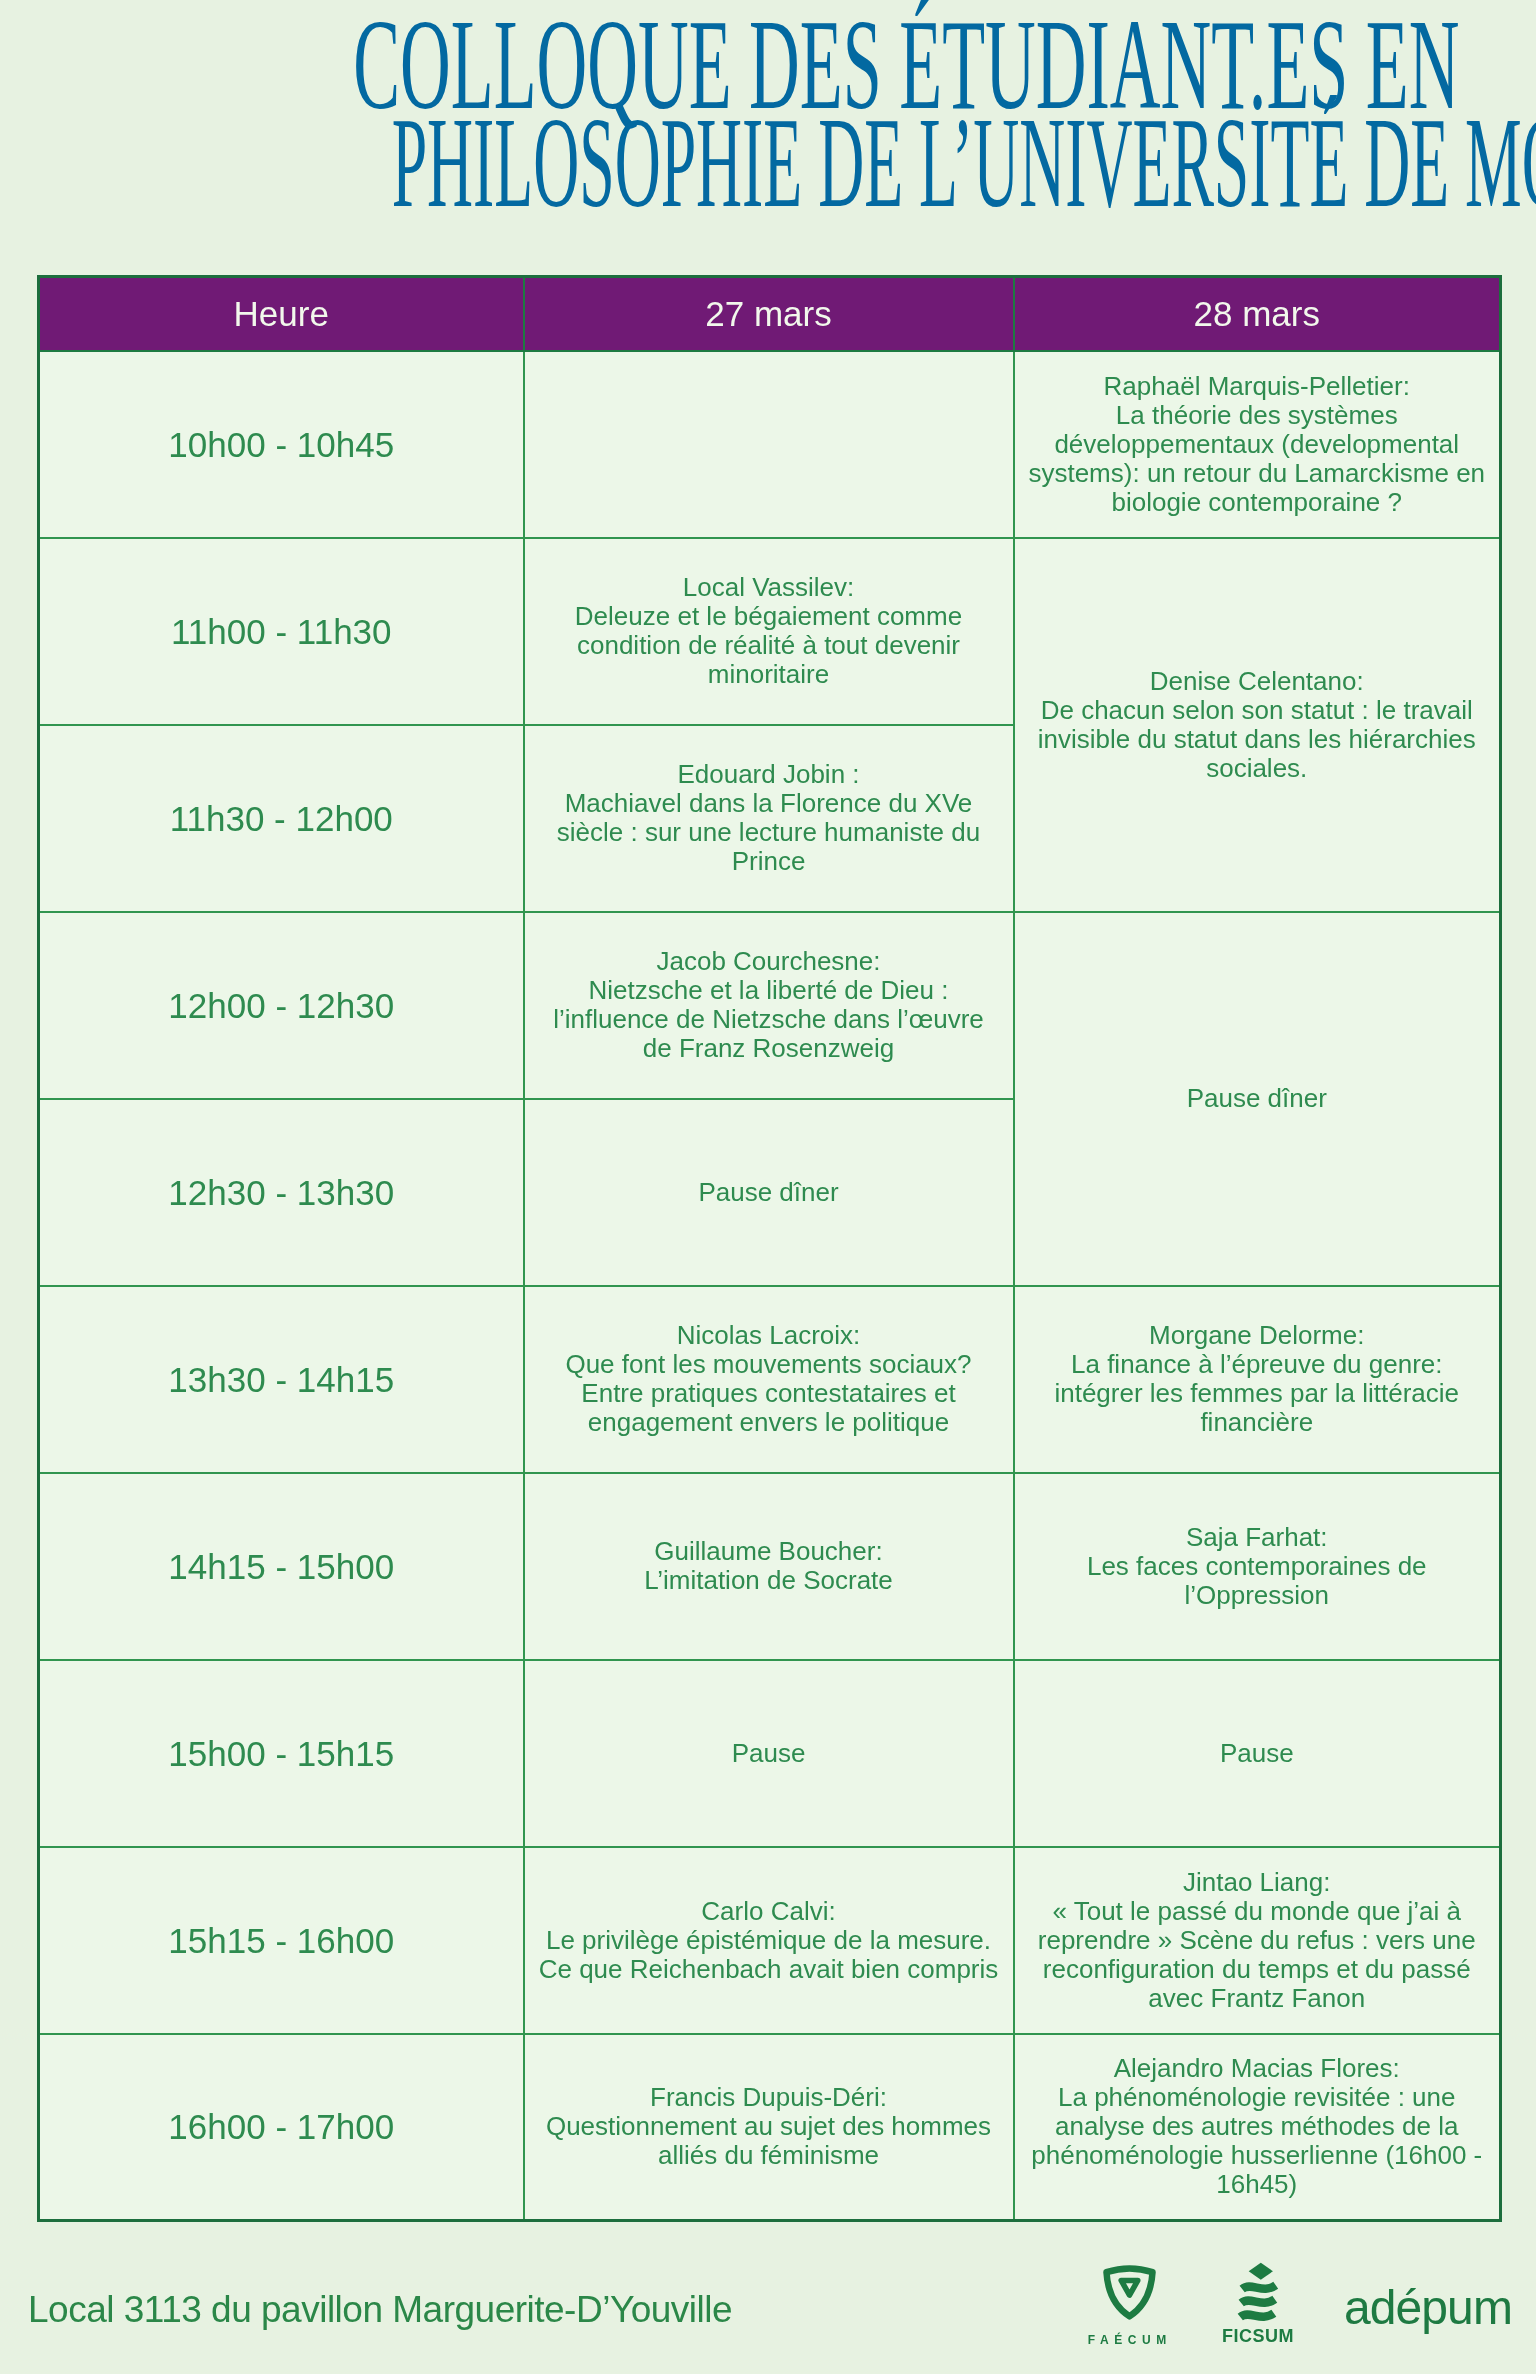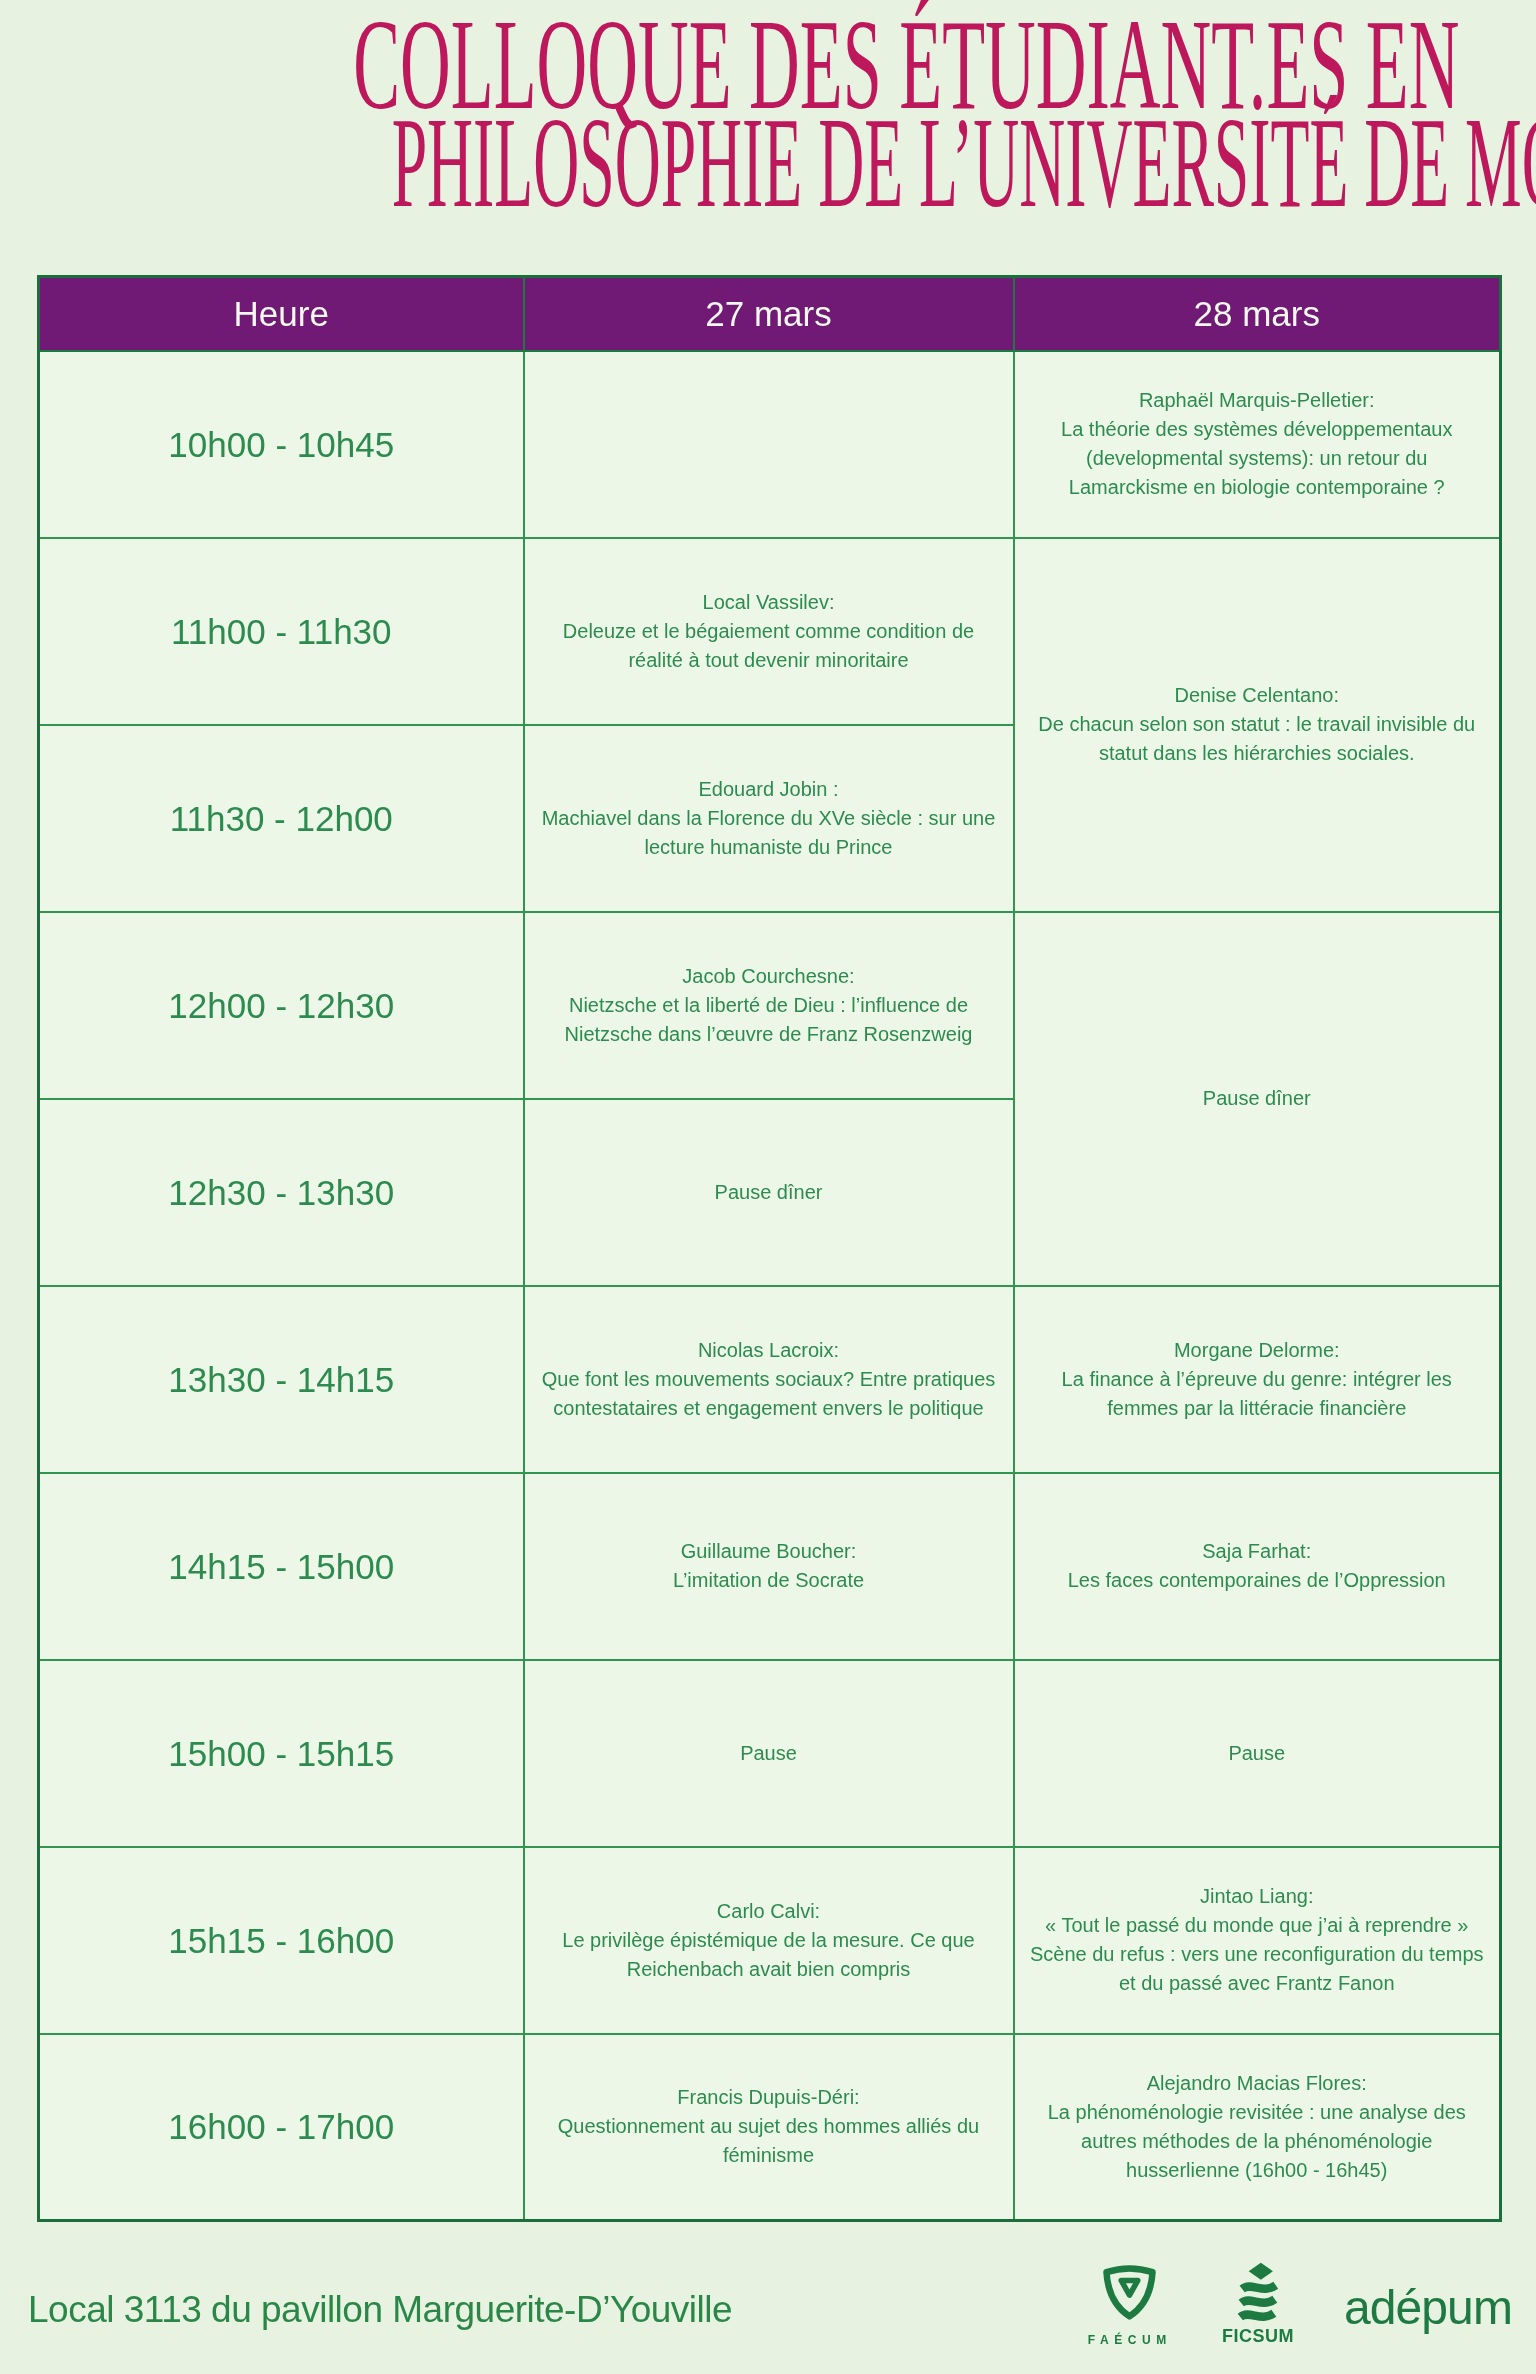--- a/index.html
+++ b/index.html
@@ -8,21 +8,21 @@
     background:#e7f2e1;
     font-family:"Liberation Sans", sans-serif;
     color:#2e8b4f;
     overflow:hidden;
   }
   
   .title{
     position:absolute;top:15px;left:0;width:1536px;
     text-align:center;
     font-family:"Liberation Serif", serif;
-    color:#be185d;
+    color:#0369a1;
     font-weight:400;
   }
   .title-line{
     display:block;white-space:nowrap;
     font-size:130px;line-height:98px;height:98px;
     transform-origin:50% 50%;
   }
   .title-line.l1{transform:scaleX(0.54);}
   .title-line.l2{transform:scaleX(0.49);}
 
@@ -40,21 +40,21 @@
     font-size:35px;font-weight:400;
     text-align:center;vertical-align:middle;
     border:2.8px solid #1d7b42;
   }
   tbody tr{height:187px;}
   td{
     background:#ecf7e8;
     border:2.8px solid #31954f;
     text-align:center;vertical-align:middle;
     padding:5.6px 13px;
-    font-size:20px;line-height:29px;
+    font-size:26px;line-height:29px;
     color:#2e8b4f;
   }
   td.time{font-size:35px;line-height:37px;}
   .speaker{margin:0;}
   .topic{margin:0;}
   .pause-label{margin:0;}
 
   
   .location{
     position:absolute;left:28px;top:2289px;

